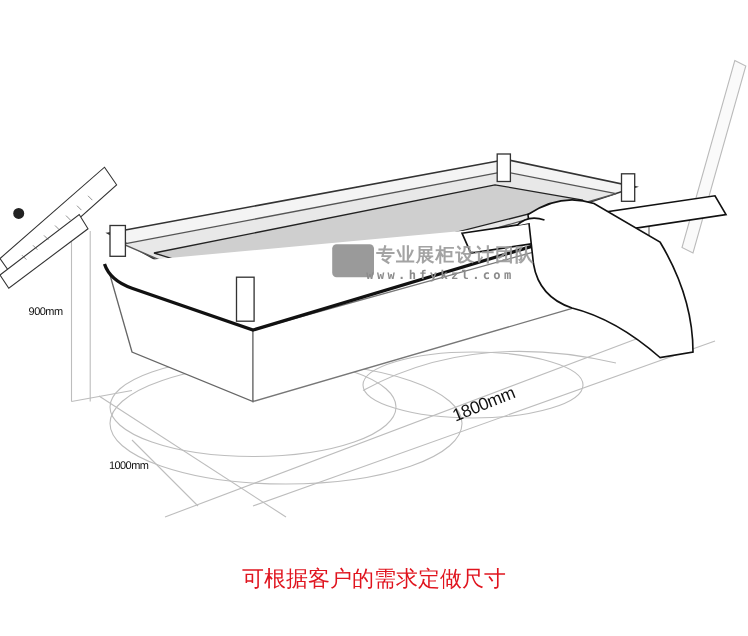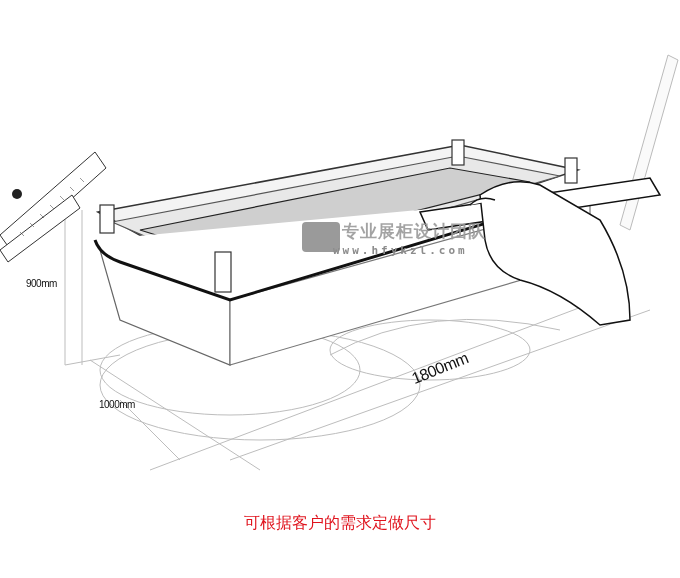--- a/index.html
+++ b/index.html
@@ -2,24 +2,24 @@
 <html><head>
   <meta charset="utf-8">
   <style>
     html, body { margin: 0; padding: 0; background: #ffffff; }
     body { width: 680px; height: 578px; position: relative; overflow: hidden;
            font-family: "Liberation Sans", sans-serif; }
     #stage { position: absolute; left: 0; top: 0; width: 680px; height: 578px; }
     .dim-label { position: absolute; color: #111; font-family: "Liberation Sans", sans-serif;
                  font-size: 10px; letter-spacing: -0.5px; white-space: nowrap; }
     #dim-height { left: 26px; top: 278px; }
-    #dim-depth  { left: 99px; top: 399px; }
+    #dim-depth  { left: 99px; top: 418px; }
     #dim-length { left: 416px; top: 370px; transform: rotate(-22deg); transform-origin: left bottom; font-size: 16px; }
     #caption { position: absolute; left: 0; width: 680px; top: 513px; text-align: center;
-               color: #e0141e; font-size: 16px; font-family: "DejaVu Sans", sans-serif; }
+               color: #e0141e; font-size: 20px; font-family: "DejaVu Sans", sans-serif; }
     #wm-text { position: absolute; left: 342px; top: 220px; color: #9a9a9a; font-size: 17px;
                font-weight: bold; letter-spacing: 1px; font-family: "DejaVu Sans", sans-serif; opacity: .9; }
     #wm-url { position: absolute; left: 333px; top: 244px; color: #8c8c8c; font-size: 11px;
               font-weight: bold; letter-spacing: 3px; font-family: "DejaVu Sans Mono", monospace; }
     #wm-logo { position: absolute; left: 302px; top: 222px; width: 38px; height: 30px; background: #9a9a9a;
                border-radius: 4px; }
   </style>
 </head>
 <body>
 

